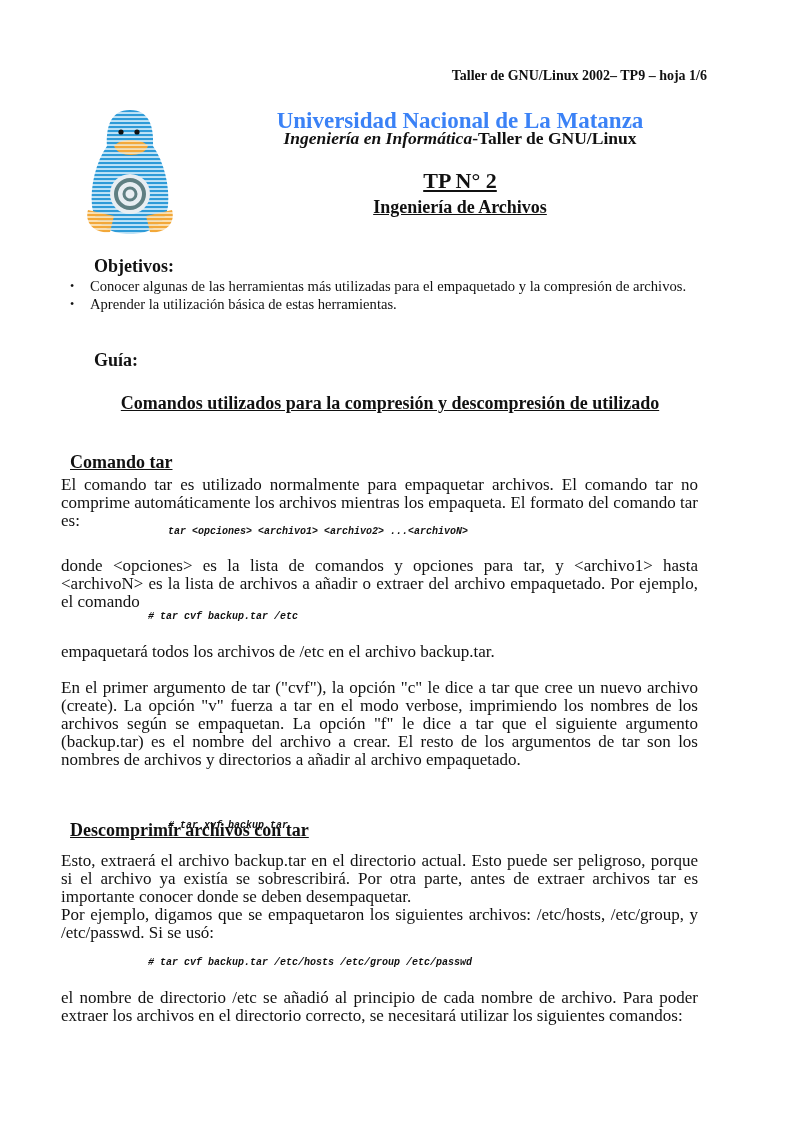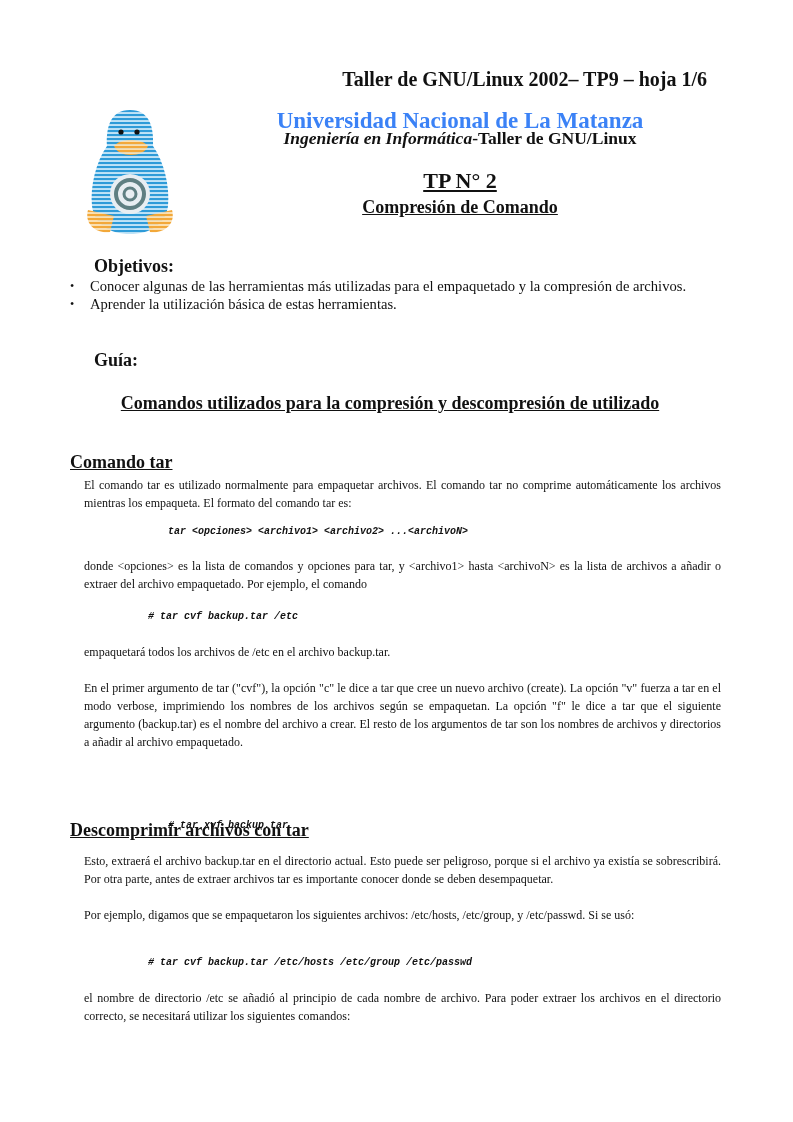--- a/index.html
+++ b/index.html
@@ -2,37 +2,37 @@
 <html><head>
   <meta charset="utf-8">
   <style>
     html, body { margin: 0; padding: 0; background: #ffffff; }
     body {
       width: 793px; height: 1122px; position: relative; overflow: hidden;
       font-family: "Liberation Serif", serif; color: #111;
     }
     .abs { position: absolute; }
     .header-line {
-      right: 86px; top: 68px; font-weight: bold; font-size: 20px; white-space: nowrap;
+      right: 86px; top: 68px; font-weight: bold; font-size: 14px; white-space: nowrap;
     }
     .logo { left: 80px; top: 106px; width: 100px; height: 135px; }
     .title-block { left: 200px; width: 520px; text-align: center; }
     .uni { top: 108px; color: #3b82f6; font-weight: bold; font-size: 23px; }
     .faculty { top: 128px; font-size: 17.5px; font-weight: bold; }
     .faculty i { font-weight: bold; }
     .tp { top: 168px; font-size: 22px; font-weight: bold; text-decoration: underline; }
     .subtitle { top: 197px; font-size: 18px; font-weight: bold; text-decoration: underline; }
     .h-obj { left: 94px; top: 256px; font-size: 18px; font-weight: bold; }
     .bullets { left: 70px; top: 277px; width: 640px; font-size: 14.6px; line-height: 18px; margin: 0; padding: 0; list-style: none; }
     .bullets li { position: relative; padding-left: 20px; text-align: justify; }
     .bullets li .dot { position: absolute; left: 0; top: 0; font-size: 12px; }
     .h-guia { left: 94px; top: 350px; font-size: 18px; font-weight: bold; }
     .h-main { left: 70px; width: 640px; top: 393px; text-align: center; font-size: 18px; font-weight: bold; text-decoration: underline; }
     .h-sec { left: 70px; font-size: 18px; font-weight: bold; text-decoration: underline; }
-    .para { left: 84px; width: 637px; font-size: 12px; line-height: 18px; text-align: justify; margin: 0; }
+    .para { left: 61px; width: 637px; font-size: 17px; line-height: 18px; text-align: justify; margin: 0; }
     .code {
       font-family: "Liberation Mono", monospace; font-weight: bold; font-style: italic;
       font-size: 10px; white-space: pre;
     }
   </style>
 </head>
 <body>
 
 <div class="abs header-line">Taller de GNU/Linux 2002– TP9 – hoja 1/6</div>
 
@@ -56,21 +56,21 @@
     <circle cx="50" cy="88" r="14" fill="none" stroke="#5f7f82" stroke-width="4"></circle>
     <circle cx="50" cy="88" r="6" fill="none" stroke="#5f7f82" stroke-width="3"></circle>
     <path d="M8 104 C4 118 16 128 30 126 L34 110 Z" fill="url(#ostripes)"></path>
     <path d="M92 104 C96 118 84 128 70 126 L66 110 Z" fill="url(#ostripes)"></path>
   </svg>
 </div>
 
 <div class="abs title-block uni">Universidad Nacional de La Matanza</div>
 <div class="abs title-block faculty"><i>Ingeniería en Informática</i><span>-Taller de GNU/Linux</span></div>
 <div class="abs title-block tp">TP N° 2</div>
-<div class="abs title-block subtitle">Compresión de Comando</div>
+<div class="abs title-block subtitle">Ingeniería de Archivos</div>
 
 <div class="abs h-obj">Objetivos:</div>
 <ul class="abs bullets">
   <li><span class="dot">•</span><span>Conocer algunas de las herramientas más utilizadas para  el empaquetado y la compresión de archivos.</span></li>
   <li><span class="dot">•</span><span>Aprender la utilización básica de estas herramientas.</span></li>
 </ul>
 
 <div class="abs h-guia">Guía:</div>
 <div class="abs h-main">Comandos utilizados para la compresión y descompresión de utilizado</div>
 

